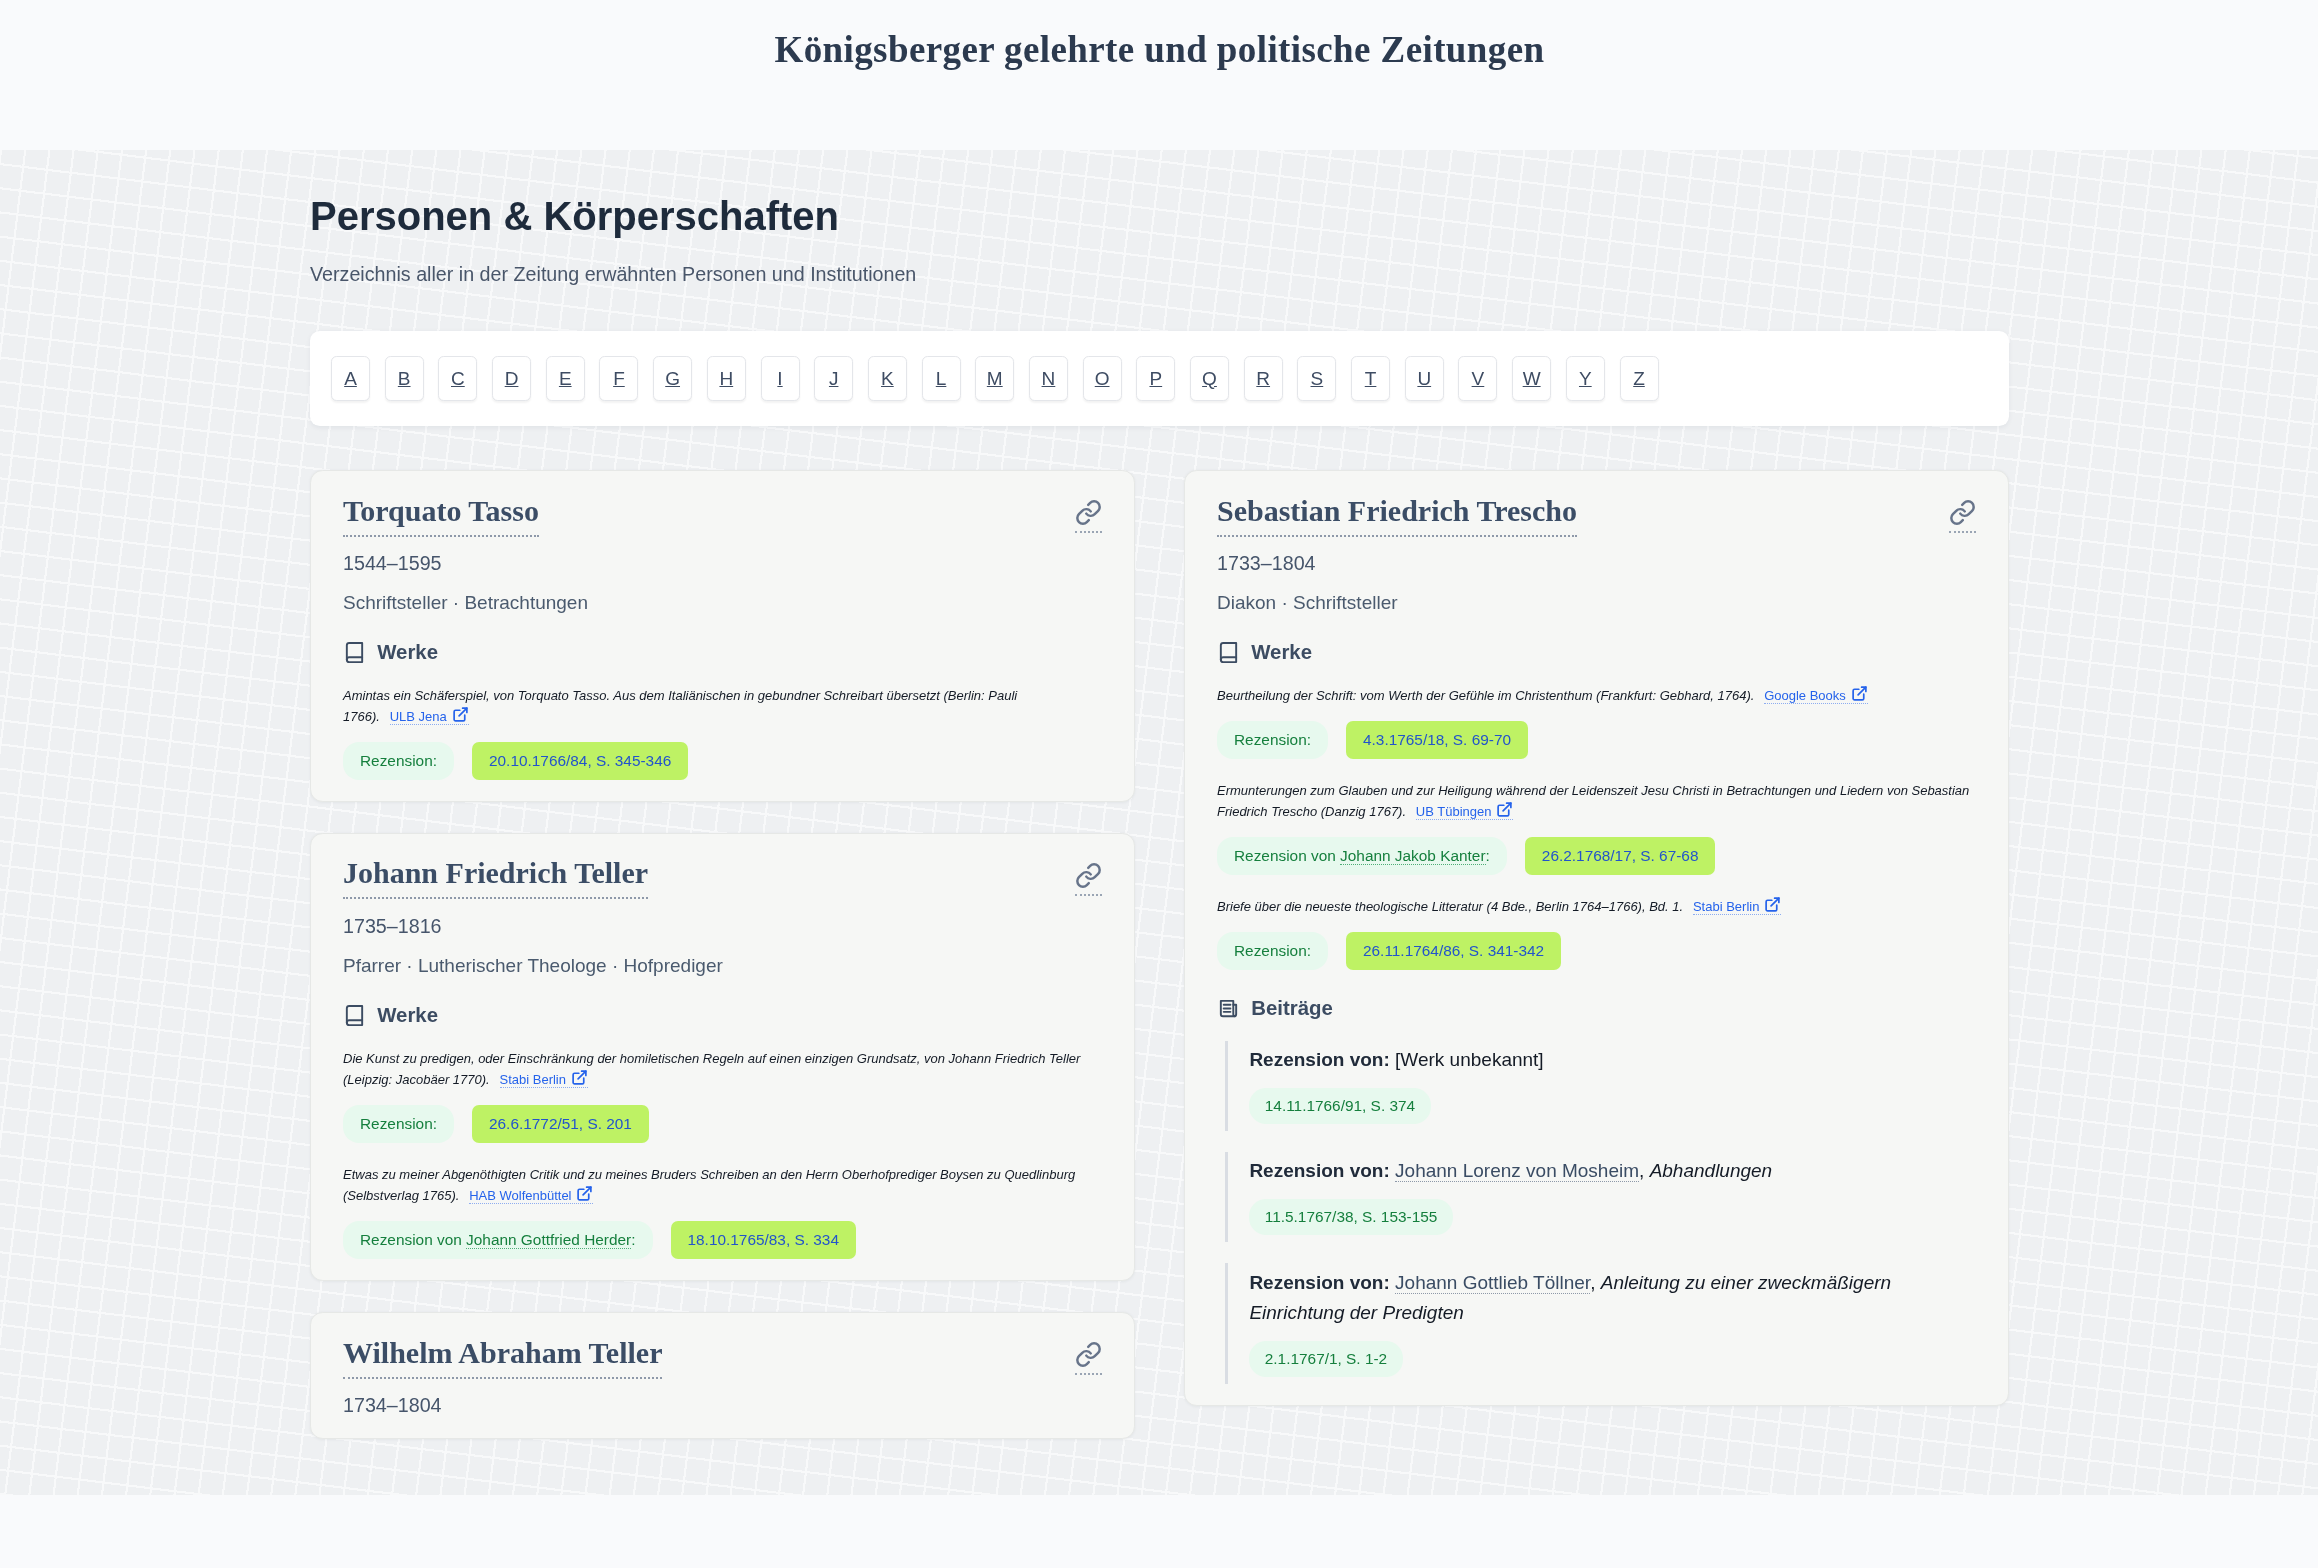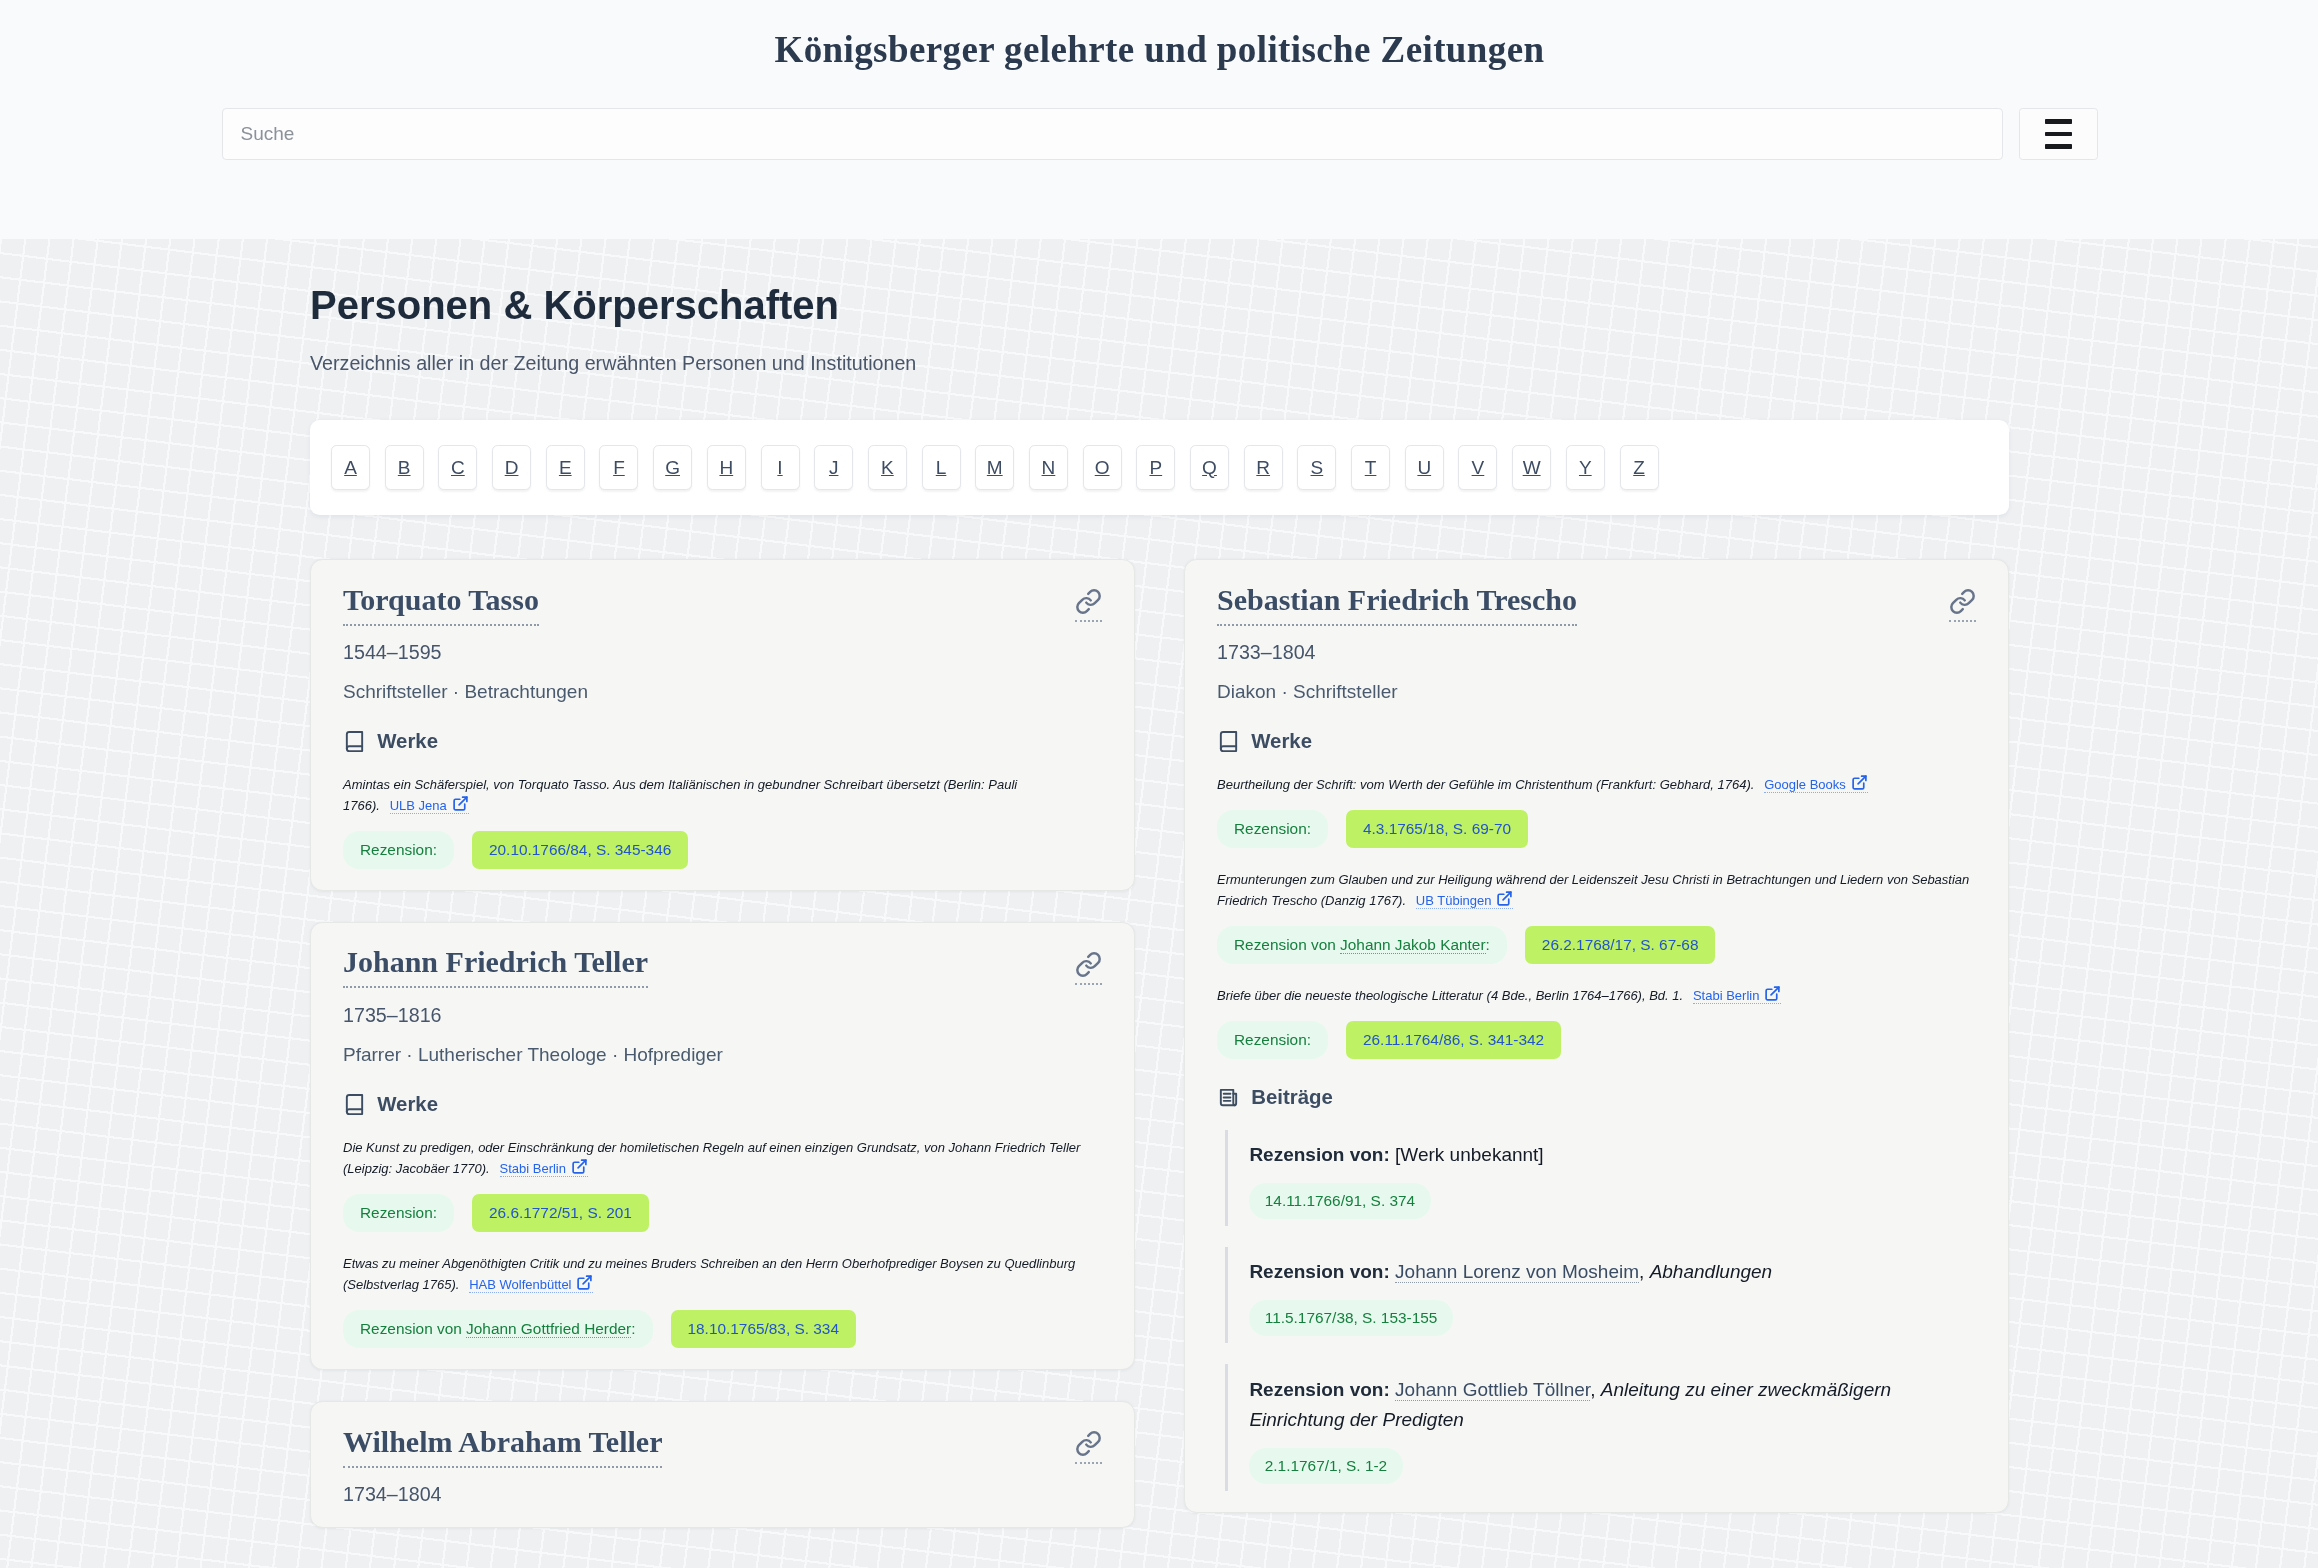--- a/index.html
+++ b/index.html
@@ -107,42 +107,34 @@
   .chip-green {
     background:#e7f9ee; color:#157f3d; font-size:15.4px;
     padding:9px 15.4px; border-radius:17px; text-decoration:none; cursor:pointer;
     display:inline-block;
   }
   
   .contrib {
     margin-top:21px; margin-left:8.4px; border-left:3.5px solid #d9dde3;
     padding:4.2px 0 7px 21px;
   }
-  .contrib-line { font-size:19px; line-height:1.6; color:#141b26;margin-top:6px; }
+  .contrib-line { font-size:19px; line-height:1.6; color:#141b26; }
   .c-prefix { font-weight:700; color:#202b3a; }
   .c-person {
     color:#3a4c64; text-decoration:none; border-bottom:1.4px dotted #8e99a9; cursor:pointer;
   }
   .c-work { font-style:italic; }
   .c-work.no-it { font-style:normal; }
   .contrib .chip-green { margin-top:12.6px; }
 </style>
 </head>
 <body>
 
 <div class="top">
   <h1 class="site-title">Königsberger gelehrte und politische Zeitungen</h1>
-  <div class="search-row">
-    <input class="search-input" type="text" placeholder="Suche" style="">
-    <button class="menu-btn">
-      <span class="bar"></span>
-      <span class="bar"></span>
-      <span class="bar"></span>
-    </button>
-  </div>
 </div>
 
 <div class="section">
   <div class="container">
     <h2 class="section-title">Personen &amp; Körperschaften</h2>
     <p class="section-subtitle">Verzeichnis aller in der Zeitung erwähnten Personen und Institutionen</p>
 
     <div class="alpha-wrap" id="alpha-wrap"><a class="alpha-letter">A</a><a class="alpha-letter">B</a><a class="alpha-letter">C</a><a class="alpha-letter">D</a><a class="alpha-letter">E</a><a class="alpha-letter">F</a><a class="alpha-letter">G</a><a class="alpha-letter">H</a><a class="alpha-letter">I</a><a class="alpha-letter">J</a><a class="alpha-letter">K</a><a class="alpha-letter">L</a><a class="alpha-letter">M</a><a class="alpha-letter">N</a><a class="alpha-letter">O</a><a class="alpha-letter">P</a><a class="alpha-letter">Q</a><a class="alpha-letter">R</a><a class="alpha-letter">S</a><a class="alpha-letter">T</a><a class="alpha-letter">U</a><a class="alpha-letter">V</a><a class="alpha-letter">W</a><a class="alpha-letter">Y</a><a class="alpha-letter">Z</a></div>
 
     <div class="cards">

